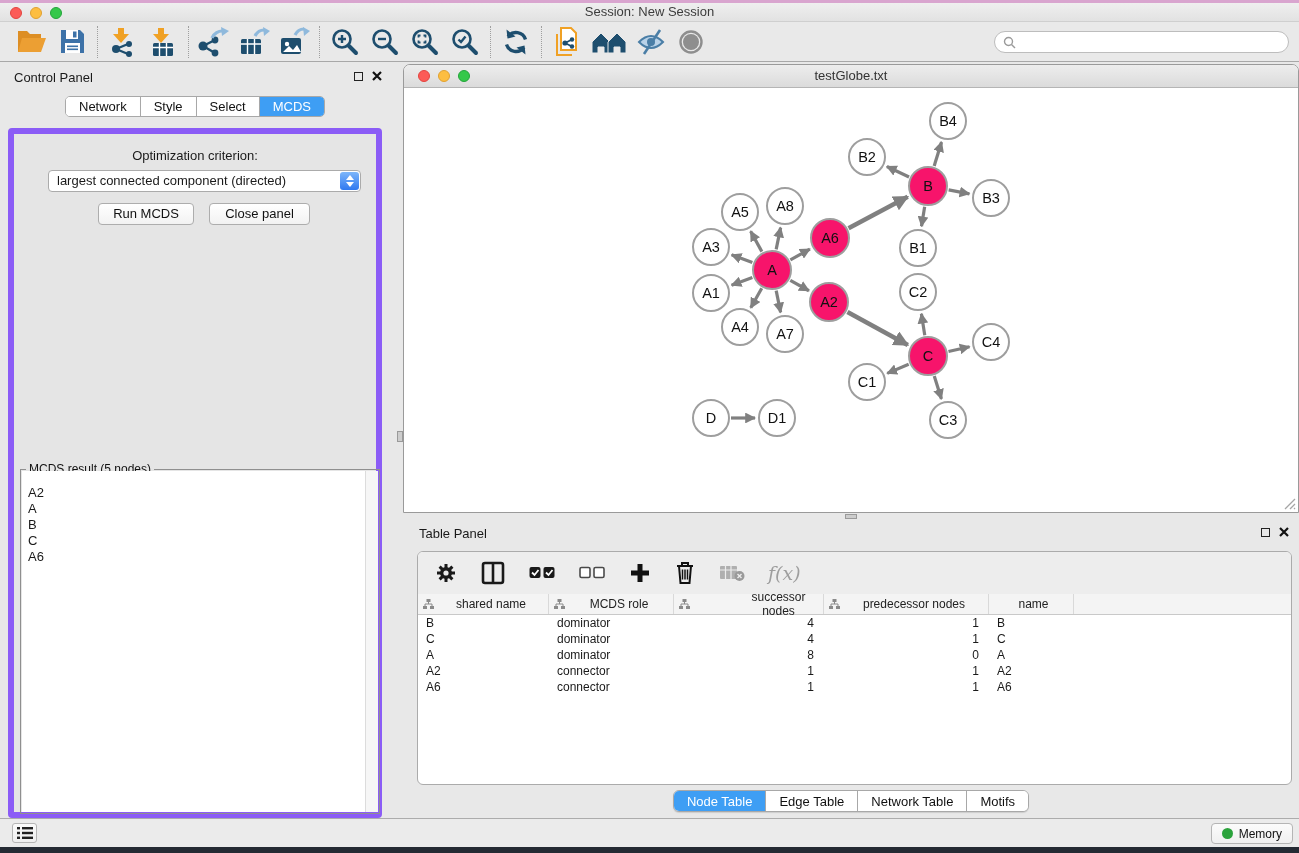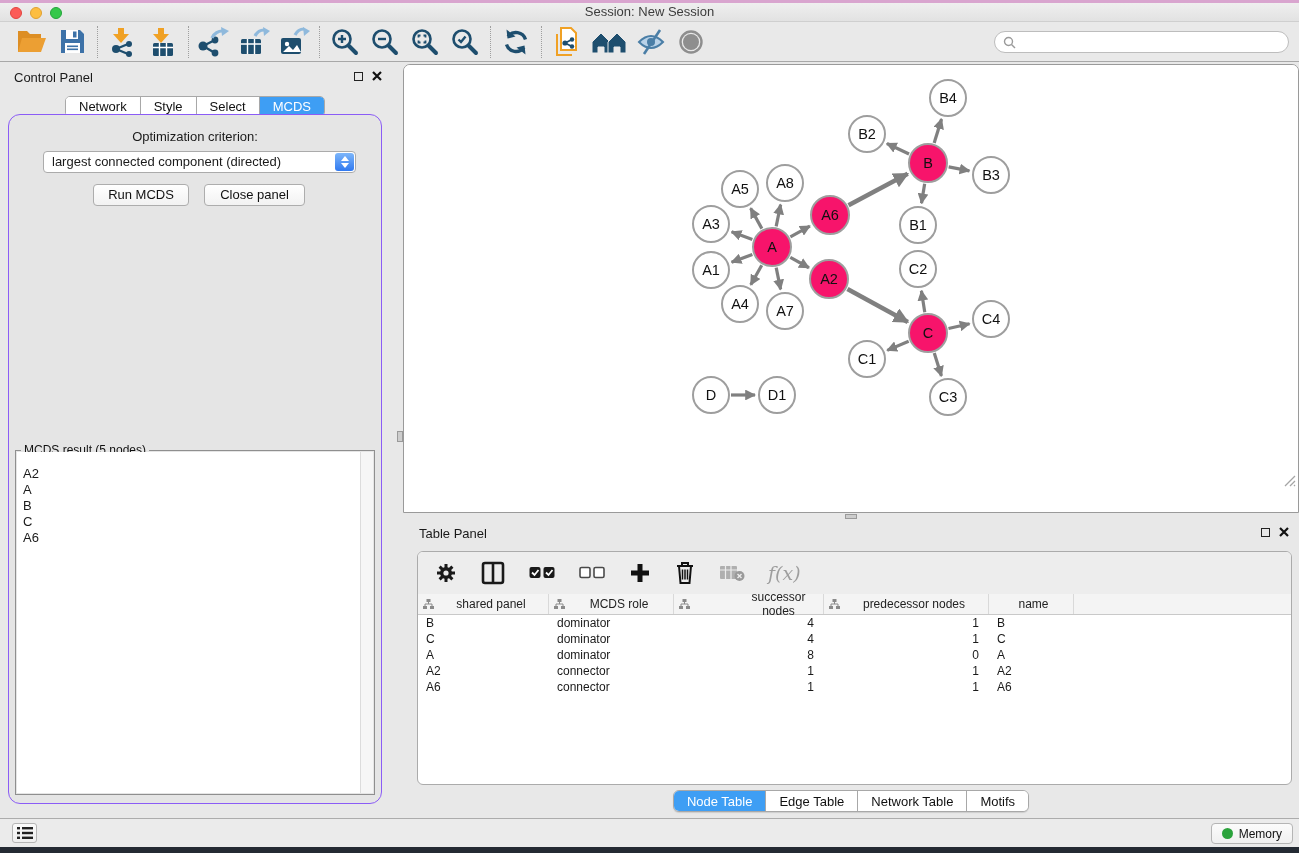--- a/index.html
+++ b/index.html
@@ -32,22 +32,22 @@
   .control-panel { position:absolute; left:0; top:62px; width:390px; height:756px; background:#E8E8E8; }
   .panel-header { position:absolute; left:0; top:0; width:100%; height:28px; }
   .panel-title { position:absolute; left:14px; top:8px; font-size:13px; color:#1A1A1A; }
   .ph-icons { position:absolute; right:8px; top:9px; display:flex; gap:9px; align-items:center; }
   .float-ic { width:9px; height:9px; border:1.5px solid #222; display:inline-block; }
   .seg-tabs { position:absolute; display:flex; border:1px solid #A8A8A8; border-radius:5px; overflow:hidden; background:#FFF; height:21px; }
   .cp-tabs { top:34px; left:50%; transform:translateX(-50%); }
   .seg-tab { font-size:13px; line-height:19px; padding:0 13px; border-right:1px solid #A8A8A8; background:#FFF; color:#111; white-space:nowrap; }
   .seg-tab:last-child { border-right:none; }
   .seg-tab.active { background:#3E9EF4; color:#FFF; }
-  .cp-body { position:absolute; left:8px; top:52px; width:374px; height:690px;
-             background:#E5E5E5; border:1px solid #8b5cf6; border-radius:12px; }
+  .cp-body { position:absolute; left:8px; top:66px; width:374px; height:690px;
+             background:#E5E5E5; border:6px solid #8b5cf6; border-radius:4px; }
   .opt-label { position:absolute; top:14px; width:100%; text-align:center; font-size:13px; }
   .dropdown { position:absolute; left:34px; top:36px; width:313px; height:22px; background:#FFF;
               border:1px solid #ABABAB; border-radius:4px; font-size:13px; line-height:20px;
               padding-left:8px; }
   .stepper { position:absolute; right:1px; top:1px; width:19px; height:18px; border-radius:3px;
              background:linear-gradient(#7DB6FA,#3079F0); display:flex; flex-direction:column;
              align-items:center; justify-content:center; gap:2px; }
   .tri-up { width:0; height:0; border-left:4px solid transparent; border-right:4px solid transparent; border-bottom:5px solid #FFF; }
   .tri-dn { width:0; height:0; border-left:4px solid transparent; border-right:4px solid transparent; border-top:5px solid #FFF; }
   .btn { position:absolute; height:22px; background:linear-gradient(#FFFFFF,#F2F2F2); border:1px solid #ADADAD;
@@ -297,20 +297,28 @@
         </div>
       <div class="mcds-scroll"></div>
     </div>
   </div>
 </div>
 
 <div class="vsplit-handle"></div>
 <div class="hsplit-handle"></div>
 
 <div class="net-window">
+  <div class="nw-titlebar">
+    <div class="traffic">
+      <span class="tl red"></span>
+      <span class="tl yellow"></span>
+      <span class="tl green"></span>
+    </div>
+    <div class="nw-title">testGlobe.txt</div>
+  </div>
   <div class="nw-canvas">
     <svg id="graph-svg" width="894" height="424" viewBox="0 0 894 424">
       <defs>
         <marker id="arrowhead" viewBox="0 0 10 10" refX="9" refY="5" markerWidth="3.4" markerHeight="3.4" orient="auto" markerUnits="strokeWidth">
           <path d="M0 0L10 5L0 10z" fill="#808080"></path>
         </marker>
       </defs>
     <line x1="357.855375798862" y1="163.61286863543734" x2="346.6277015440494" y2="143.26270904858947" stroke="#808080" stroke-width="3.2" marker-end="url(#arrowhead)"></line>
         <line x1="372.1802584100922" y1="161.42026628877687" x2="376.6206816656177" y2="139.55972103080518" stroke="#808080" stroke-width="3.2" marker-end="url(#arrowhead)"></line>
         <line x1="348.35035698573034" y1="174.5911182077344" x2="327.5853403006634" y2="166.76168568713538" stroke="#808080" stroke-width="3.2" marker-end="url(#arrowhead)"></line>
@@ -493,21 +501,21 @@
           <span class="attr-ic">
             <svg width="11" height="10" viewBox="0 0 11 10">
               <g fill="#8A8A8A">
                 <rect x="3.5" y="0" width="4" height="3"></rect>
                 <rect x="0" y="7" width="4" height="3"></rect>
                 <rect x="7" y="7" width="4" height="3"></rect>
               </g>
               <path d="M5.5 3v2M2 7V5h7v2" stroke="#8A8A8A" fill="none"></path>
             </svg>
           </span>
-          <span class="hlbl">shared panel</span>
+          <span class="hlbl">shared name</span>
         </div>
         <div class="nt-hcell" style="width: 125px;">
           <span class="attr-ic">
             <svg width="11" height="10" viewBox="0 0 11 10">
               <g fill="#8A8A8A">
                 <rect x="3.5" y="0" width="4" height="3"></rect>
                 <rect x="0" y="7" width="4" height="3"></rect>
                 <rect x="7" y="7" width="4" height="3"></rect>
               </g>
               <path d="M5.5 3v2M2 7V5h7v2" stroke="#8A8A8A" fill="none"></path>

